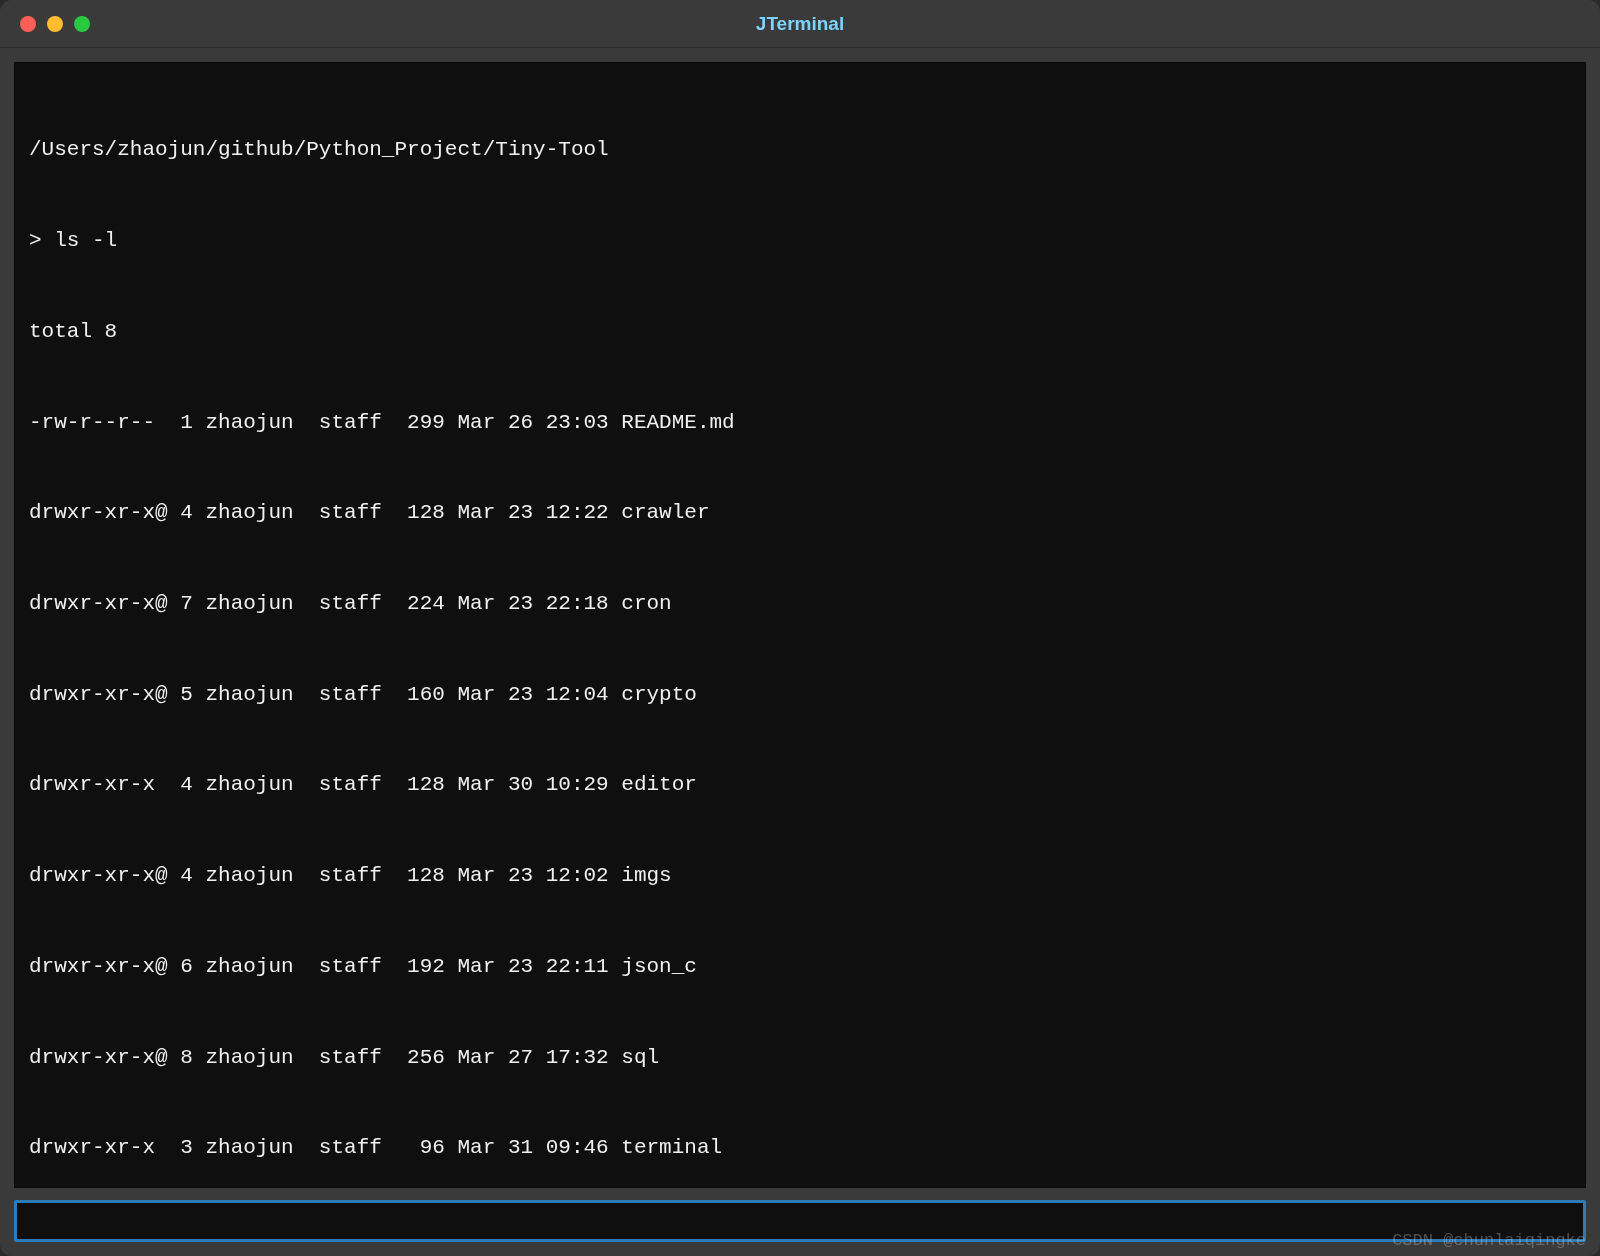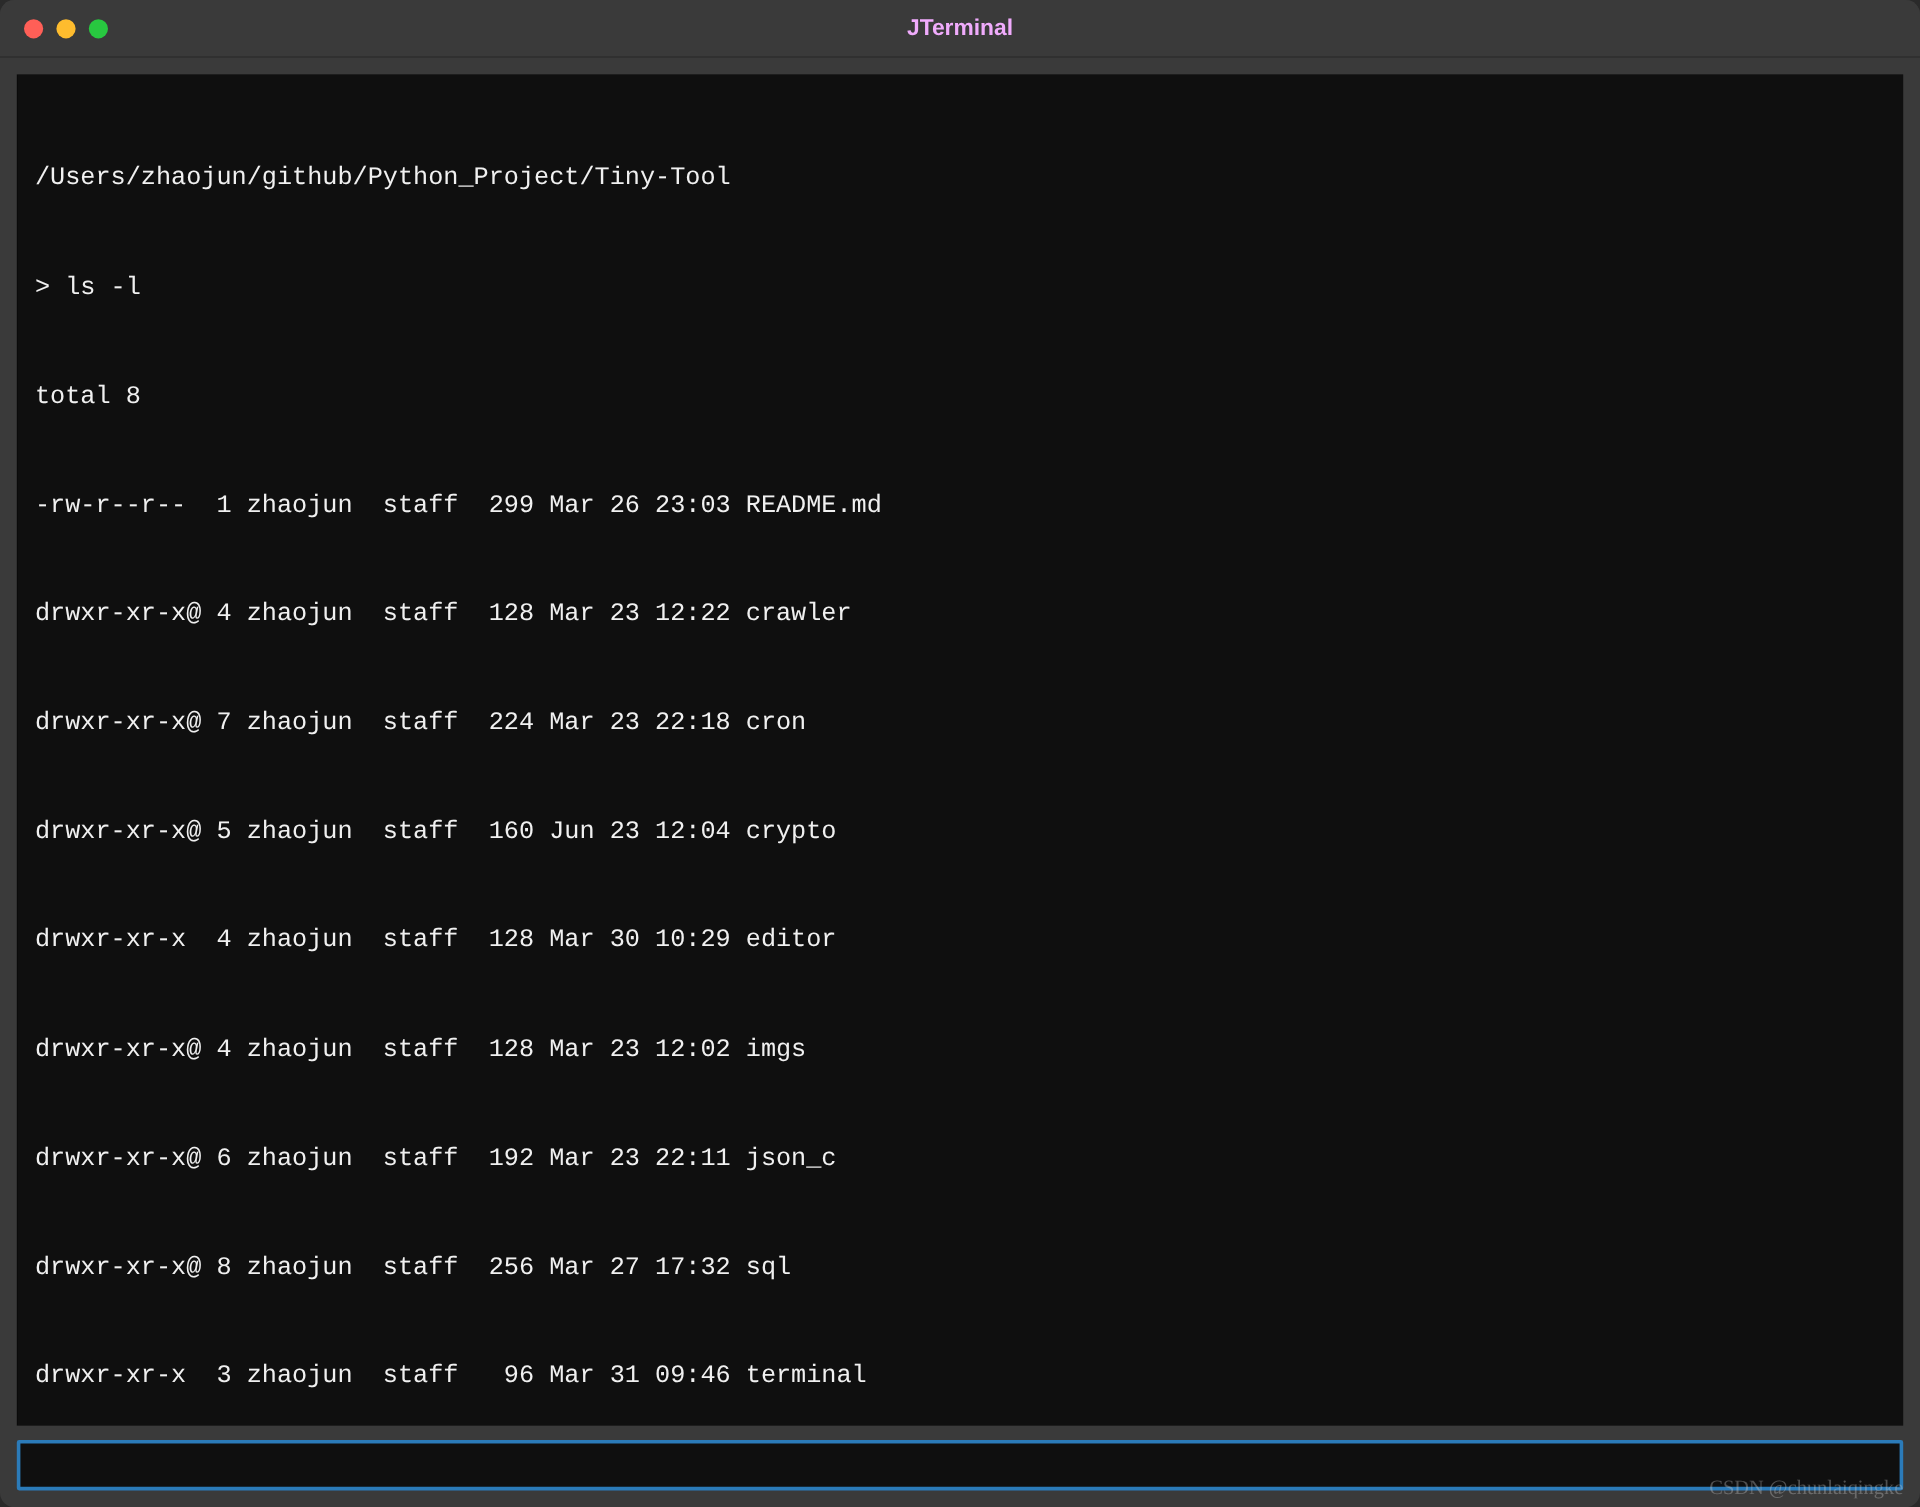--- a/index.html
+++ b/index.html
@@ -51,21 +51,21 @@
     }
 
     .traffic-light.close { background: #ff5f57; }
     .traffic-light.minimize { background: #febc2e; }
     .traffic-light.zoom { background: #28c840; }
 
     .window-title {
       position: absolute;
       left: 50%;
       transform: translateX(-50%);
-      color: #f0abfc;
+      color: #7dd3fc;
       font-size: 19px;
       font-weight: 600;
       text-align: right;
     }
 
     .content-area {
       flex: 1;
       padding: 14px;
       display: flex;
       flex-direction: column;
@@ -113,21 +113,21 @@
     @keyframes blink {
       50% { opacity: 0; }
     }
 
     .watermark {
       position: absolute;
       bottom: 6px;
       right: 14px;
       color: rgba(200, 200, 200, 0.35);
       font-size: 17px;
-      font-family: Liberation Serif, serif;
+      font-family: Liberation Mono, monospace;
       pointer-events: none;
     }
   </style>
 </head>
 <body>
 
 <div class="window">
   <div class="titlebar">
     <div class="traffic-lights">
       <div class="traffic-light close"></div>
@@ -138,21 +138,21 @@
   </div>
 
   <div class="content-area">
     <div class="terminal-output">
       <div class="terminal-line">/Users/zhaojun/github/Python_Project/Tiny-Tool</div>
       <div class="terminal-line">&gt; ls -l</div>
       <div class="terminal-line">total 8</div>
       <div class="terminal-line">-rw-r--r--  1 zhaojun  staff  299 Mar 26 23:03 README.md</div>
       <div class="terminal-line">drwxr-xr-x@ 4 zhaojun  staff  128 Mar 23 12:22 crawler</div>
       <div class="terminal-line">drwxr-xr-x@ 7 zhaojun  staff  224 Mar 23 22:18 cron</div>
-      <div class="terminal-line">drwxr-xr-x@ 5 zhaojun  staff  160 Jun 23 12:04 crypto</div>
+      <div class="terminal-line">drwxr-xr-x@ 5 zhaojun  staff  160 Mar 23 12:04 crypto</div>
       <div class="terminal-line">drwxr-xr-x  4 zhaojun  staff  128 Mar 30 10:29 editor</div>
       <div class="terminal-line">drwxr-xr-x@ 4 zhaojun  staff  128 Mar 23 12:02 imgs</div>
       <div class="terminal-line">drwxr-xr-x@ 6 zhaojun  staff  192 Mar 23 22:11 json_c</div>
       <div class="terminal-line">drwxr-xr-x@ 8 zhaojun  staff  256 Mar 27 17:32 sql</div>
       <div class="terminal-line">drwxr-xr-x  3 zhaojun  staff   96 Mar 31 09:46 terminal</div>
       
       
       
       
     </div>

